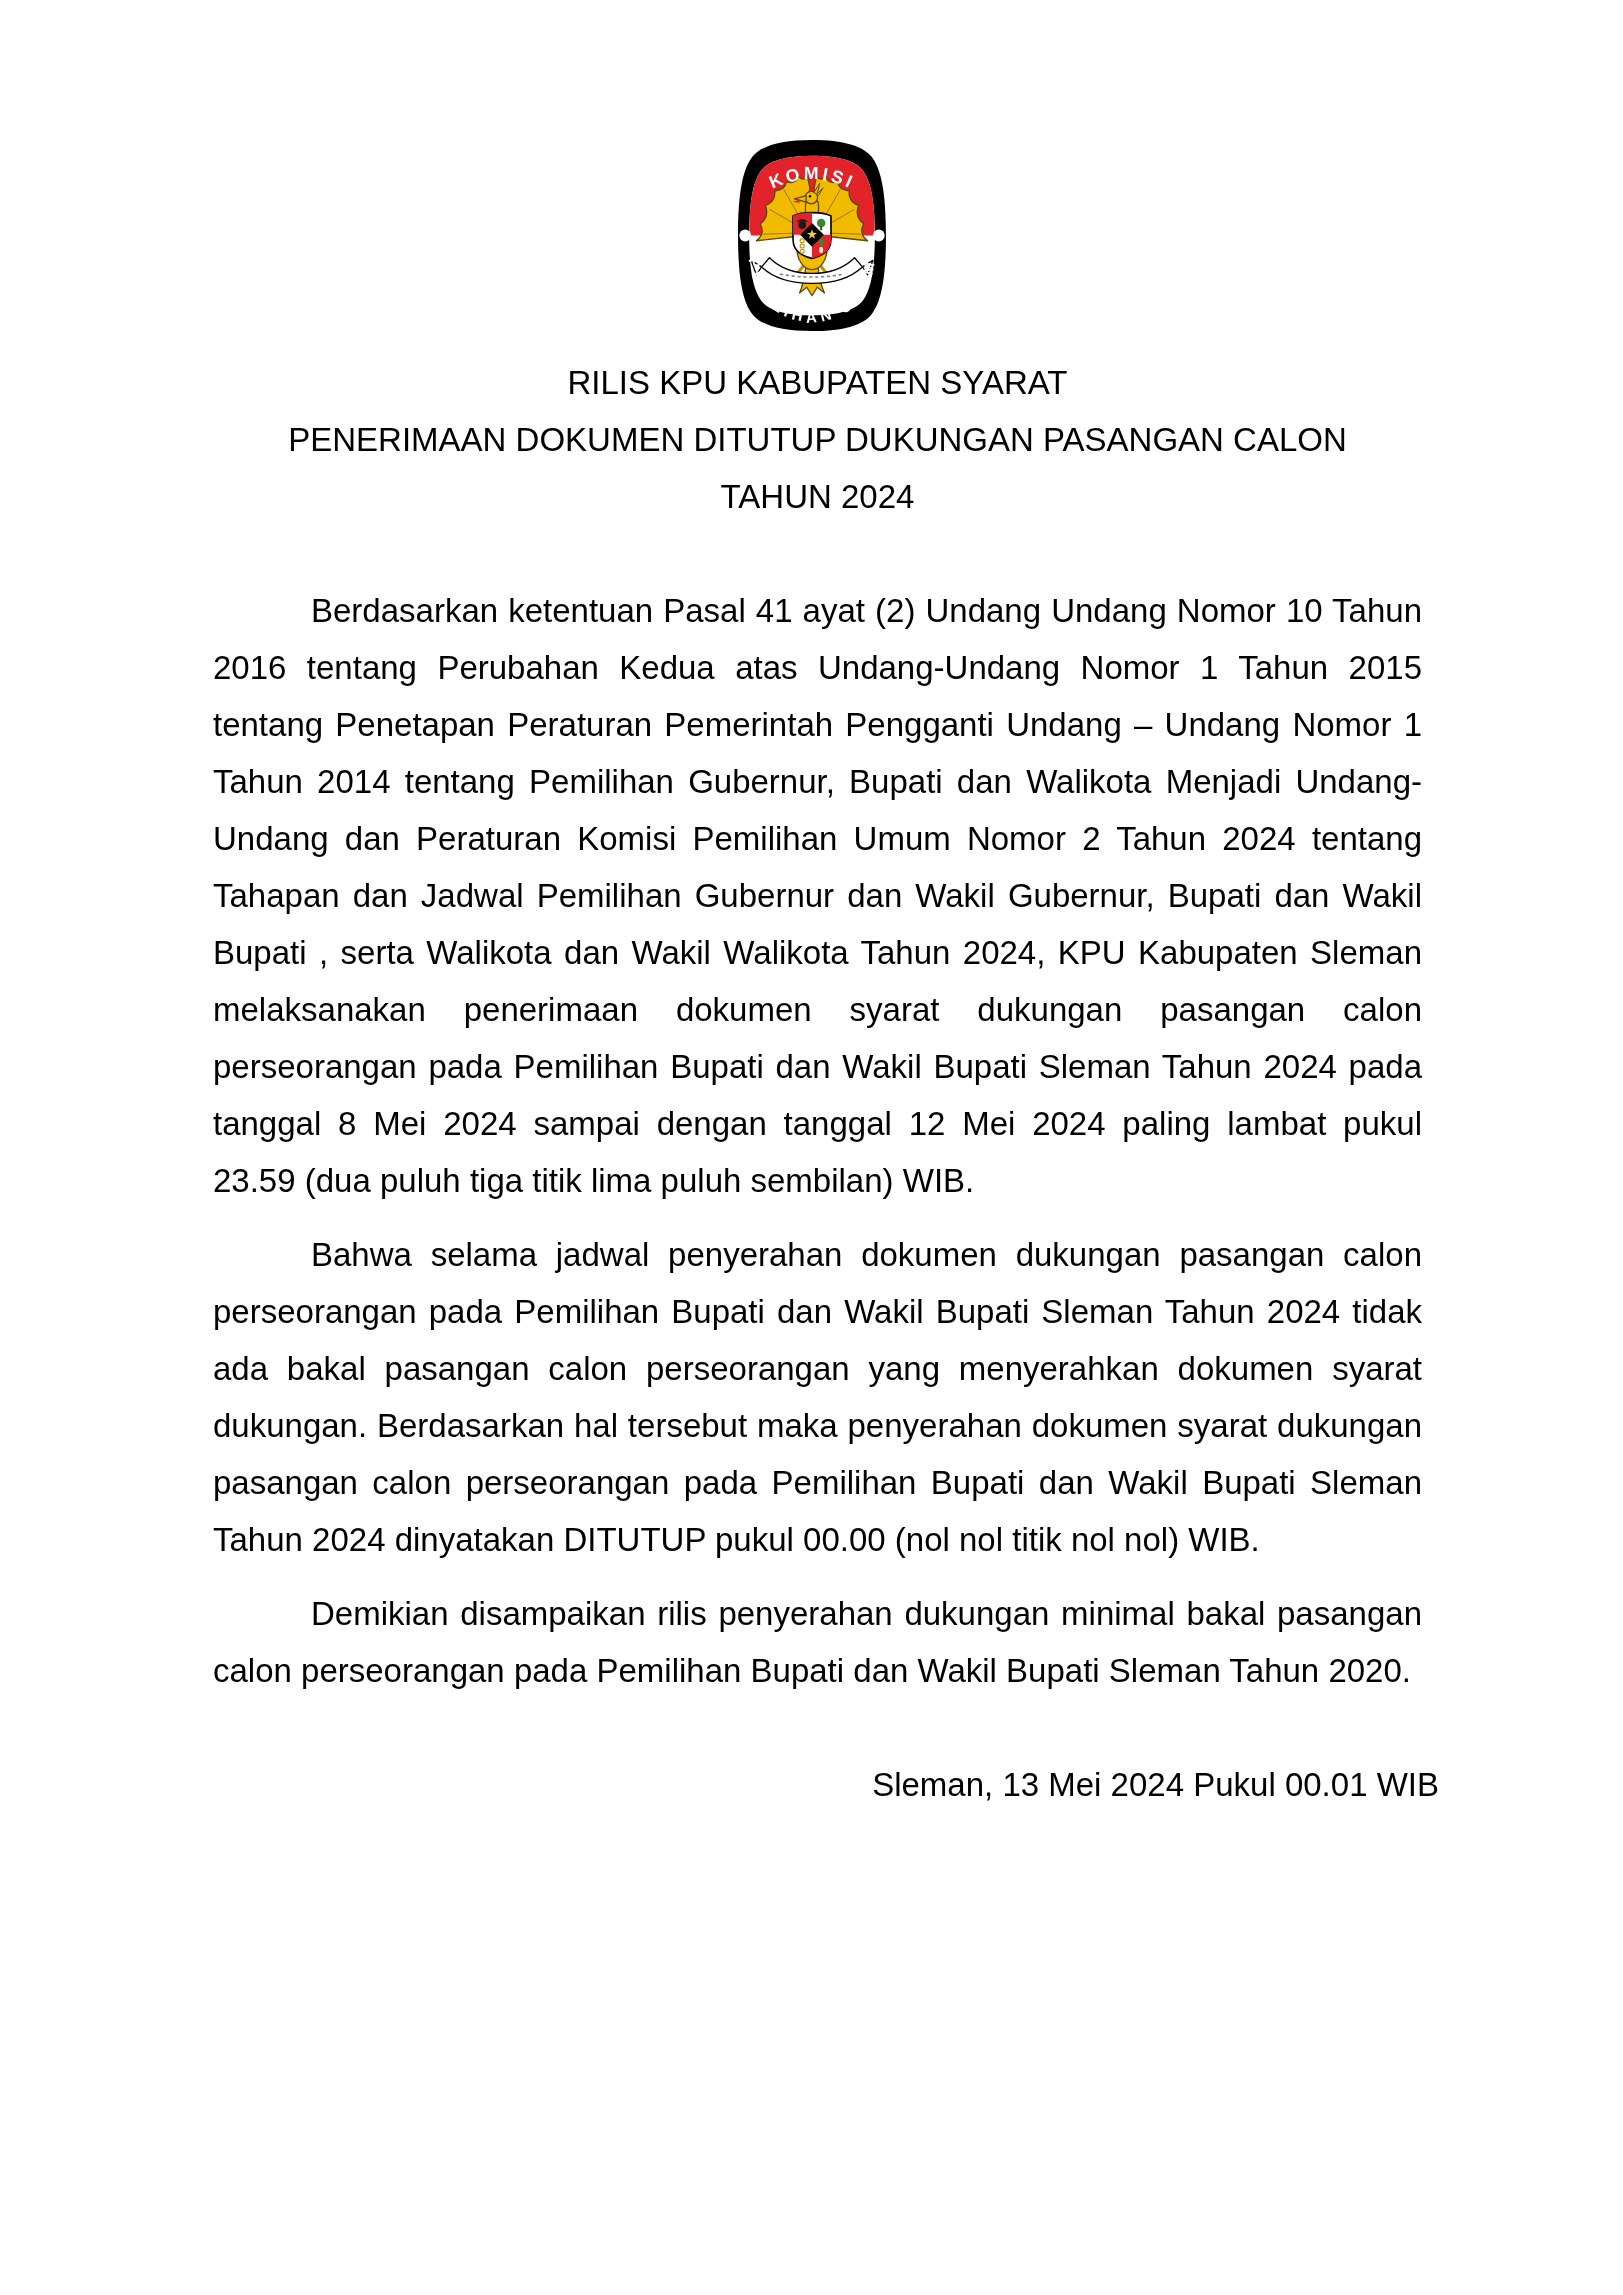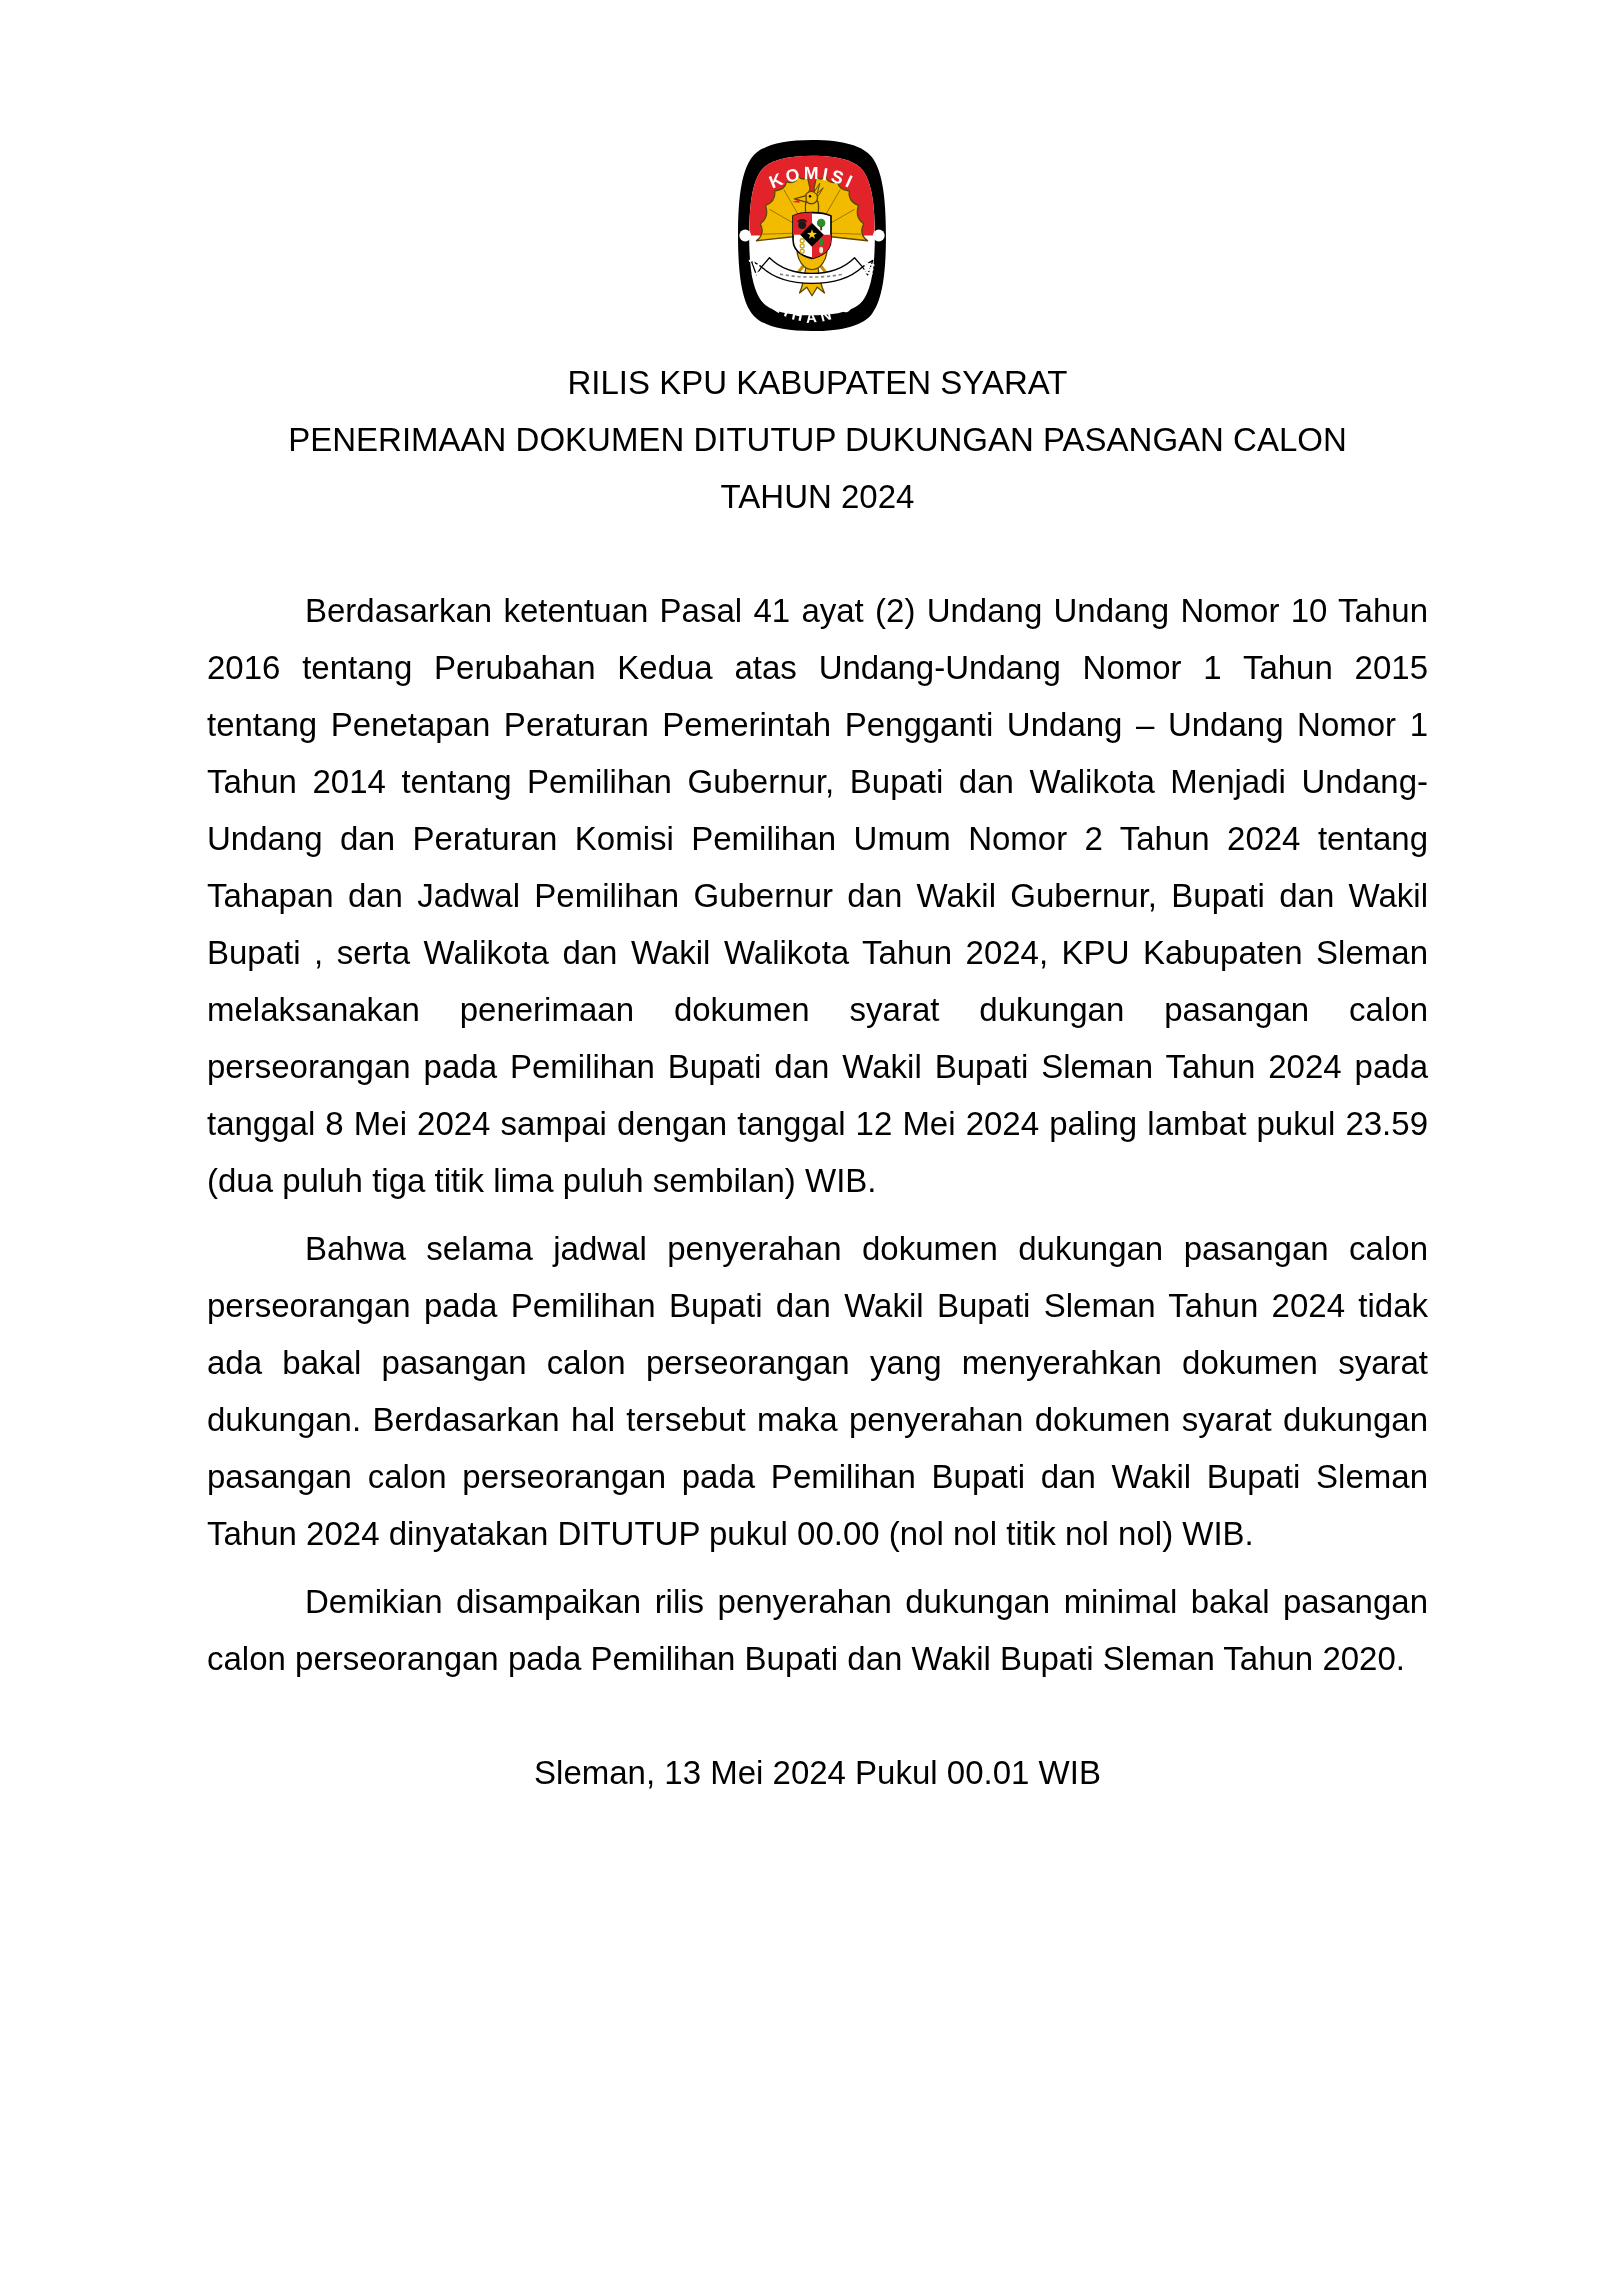--- a/index.html
+++ b/index.html
@@ -35,29 +35,29 @@
     font-size: 33px;
     line-height: 57px;
     white-space: nowrap;
   }
   .body-block {
     margin-top: 57px;
     font-size: 33px;
     line-height: 57px;
   }
   .body-block p {
-    margin: 11px;
+    margin: 17px;
     text-indent: 98px;
     text-align: justify;
   }
   .signature-block {
     margin-top: 57px;
     font-size: 33px;
     line-height: 57px;
-    text-align: center;
+    text-align: right;
   }
   .arc-text {
     font-family: "Liberation Sans", sans-serif;
     font-weight: bold;
     fill: #ffffff;
   }
 </style>
 </head>
 <body>
 

